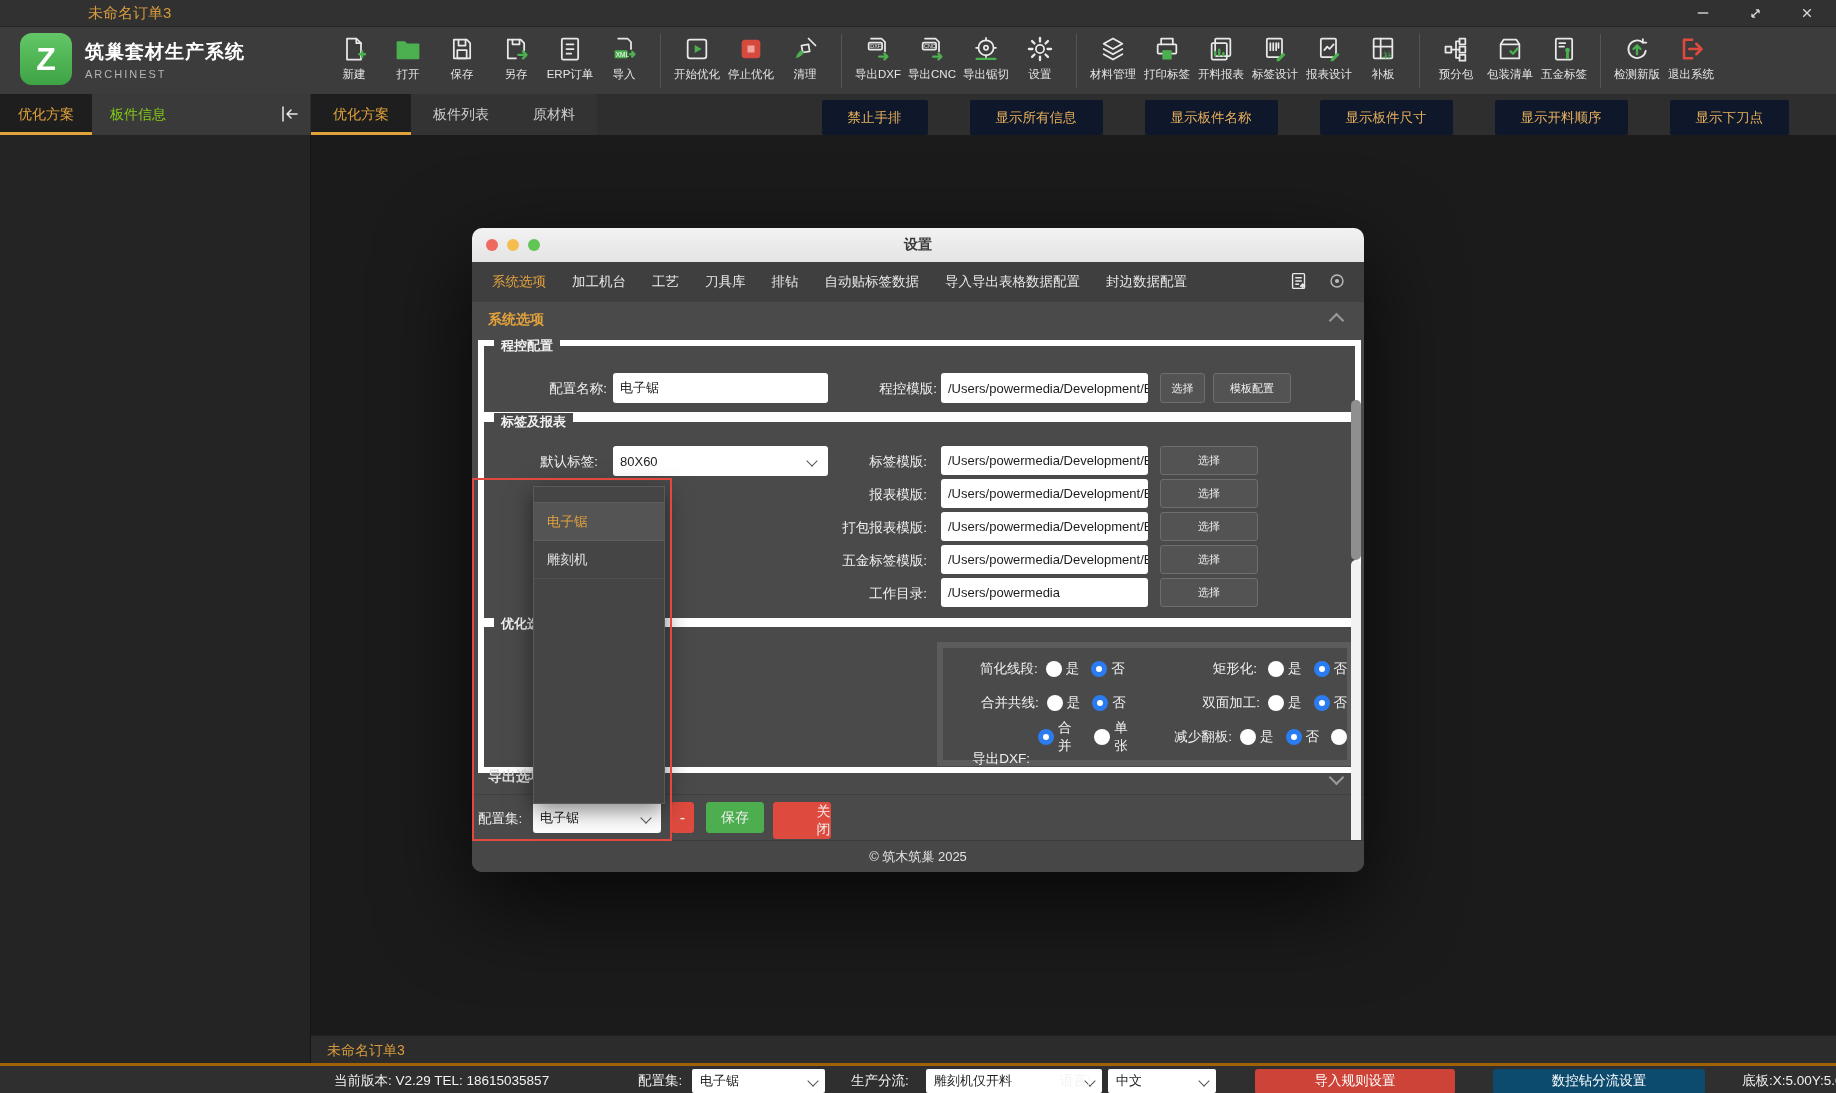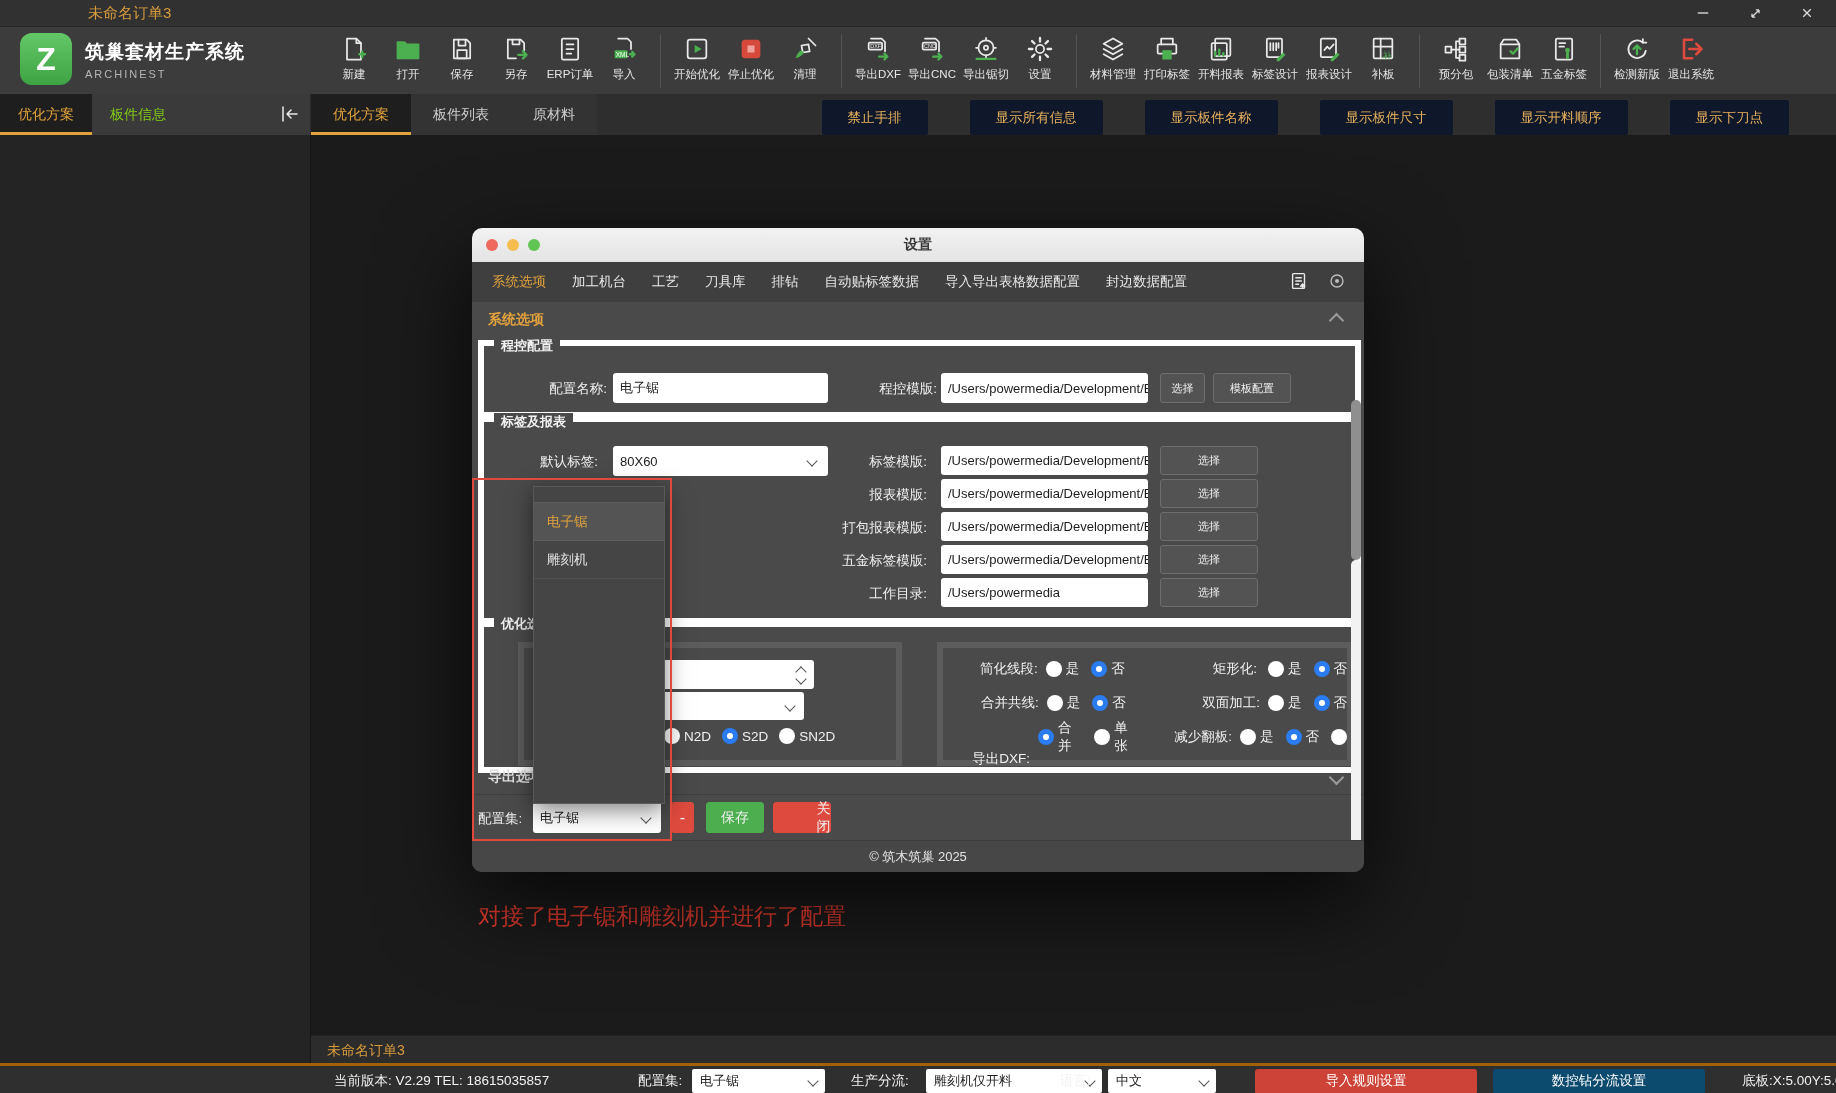--- a/index.html
+++ b/index.html
@@ -434,21 +434,21 @@
         </span>
       </div>
     <div class="sb-item" style="left:1060px;">语言:</div>
     <div class="sb-item" style="left:1108px;">
         <span class="wdd" style="width:80px;">
           <span>中文</span>
           <span class="chv"></span>
         </span>
       </div>
     <div class="sb-item" style="left:1255px;">
-        <span class="sb-btn" style="width:222px;background:#cd4337;">导入规则设置</span>
+        <span class="sb-btn" style="width:200px;background:#cd4337;">导入规则设置</span>
       </div>
     <div class="sb-item" style="left:1493px;">
         <span class="sb-btn" style="width:212px;background:#0c4a6e;">数控钻分流设置</span>
       </div>
     <div class="sb-item" style="left:1742px;">底板:X:5.00Y:5.00</div>
   </div>
 
   <div class="dialog">
     <div class="dlg-titlebar">
       <div class="dlg-title">设置</div>
@@ -519,43 +519,20 @@
             <span class="gbtn" style="left: 676px; top: 123px; width: 98px; height: 29px;">选择</span>
             <span class="flabel" style="left: 10px; top: 163px; width: 433px;">工作目录:</span>
             <span class="winput" style="left: 457px; top: 156px; width: 207px; height: 29px;">/Users/powermedia</span>
             <span class="gbtn" style="left: 676px; top: 156px; width: 98px; height: 29px;">选择</span>
           </div>
       </div>
 
       <div class="fieldset" style="left:6px;top:316px;width:871px;height:143px;">
         <span class="legend">优化选项</span>
 
-        <div class="fieldset" style="left:34px;top:18px;width:372px;height:112px;border-color:#5c5c5c;">
-          <span class="winput" style="left:108px;top:12px;width:182px;height:29px;">
-            <span class="spin-chv" style="top:8px;transform:rotate(-135deg);"></span>
-            <span class="spin-chv" style="top:15px;transform:rotate(45deg);"></span>
-          </span>
-          <span class="winput" style="left:108px;top:44px;width:172px;height:28px;">
-            <span class="chv" style="position:absolute;right:10px;top:10px;"></span>
-          </span>
-          <div id="mode-radios" style="position:absolute;left:140px;top:80px;display:flex;gap:11px;">
-              <span class="ropt">
-                <span class="radio"></span>
-                <span>N2D</span>
-              </span>
-              <span class="ropt">
-                <span class="radio sel"></span>
-                <span>S2D</span>
-              </span>
-              <span class="ropt">
-                <span class="radio"></span>
-                <span>SN2D</span>
-              </span>
-            </div>
-        </div>
 
         <div class="fieldset" style="left:453px;top:18px;width:404px;height:112px;border-color:#5c5c5c;">
           <div id="option-rows" style="position:absolute;left:0;top:4px;width:100%;">
               <div class="optrow">
                 <span class="flabel" style="position: static; width: 104px; margin-right: 8px;">简化线段:</span>
                 <span style="display: flex; gap: 12px; align-items: center; width: 120px;">
                   <span class="ropt">
                     <span class="radio"></span>
                     <span>是</span>
                   </span>
@@ -637,32 +614,31 @@
       </div>
 
       <div style="position:absolute;left:0;top:492px;width:100%;height:1px;background:#404040;"></div>
       <span class="flabel" style="left:6px;top:508px;">配置集:</span>
       <span class="winput" style="left:61px;top:500px;width:128px;height:31px;">
         <span>电子锯</span>
         <span class="chv" style="position:absolute;right:11px;top:12px;"></span>
       </span>
       <span class="gbtn" style="left:199px;top:500px;width:23px;height:31px;background:#df4a3e;border-color:#df4a3e;font-size:16px;">-</span>
       <span class="gbtn" style="left:234px;top:500px;width:58px;height:31px;background:#4cae4f;border-color:#4cae4f;font-size:14px;">保存</span>
-      <span class="gbtn" style="left:301px;top:500px;width:58px;height:31px;background:#df4a3e;border-color:#df4a3e;font-size:14px;padding-left:43px;">关闭</span>
+      <span class="gbtn" style="left:301px;top:500px;width:58px;height:37px;background:#df4a3e;border-color:#df4a3e;font-size:14px;padding-left:43px;">关闭</span>
 
       <div class="scroll-thumb" style="right:3px;top:98px;width:10px;height:160px;background:#8f8f8f;"></div>
       <div class="scroll-thumb" style="right:3px;top:258px;width:10px;height:288px;background:#f2f2f2;"></div>
 
       <div class="dlg-footer">© 筑木筑巢 2025</div>
     </div>
   </div>
 
   <div class="popup" id="popup-list">
       <div class="pop-spacer"></div>
       <div class="pop-item sel">电子锯</div>
       <div class="pop-item">雕刻机</div>
     </div>
 
   <div class="red-rect"></div>
 
-  <div class="annotation">对接了电子锯和雕刻机并进行了配置</div>
 
 </div>
 
 </body></html>

